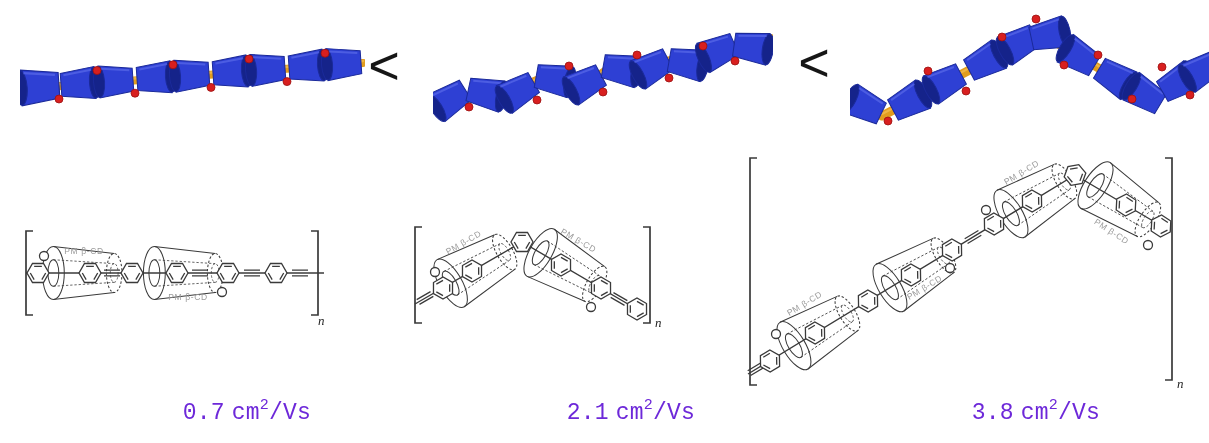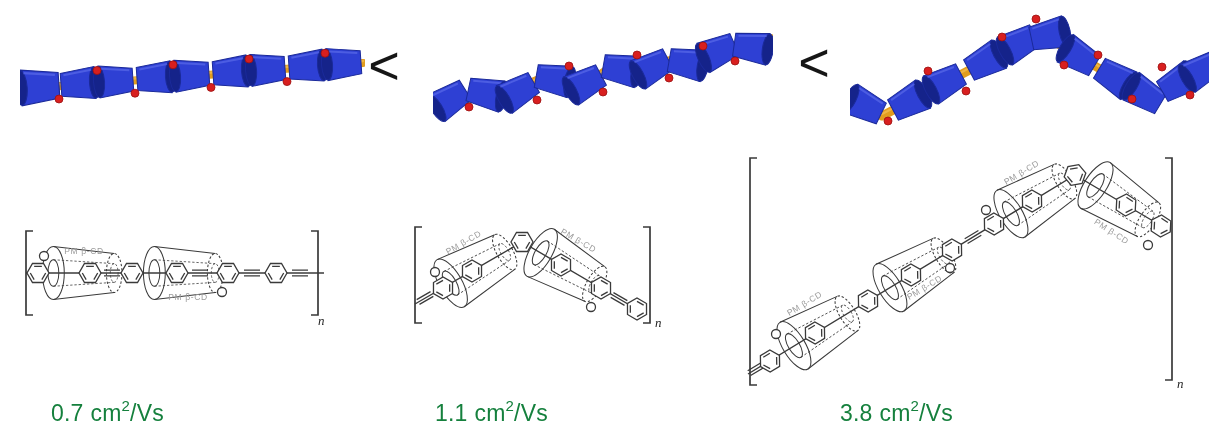--- a/index.html
+++ b/index.html
@@ -7,22 +7,22 @@
     position:relative;width:1209px;height:443px;background:#ffffff;overflow:hidden;
     font-family:"Liberation Sans", sans-serif;
   }
   .m-svg{position:absolute;}
   .lt{
     position:absolute;display:flex;align-items:center;justify-content:center;
     font-size:54px;font-weight:400;color:#161616;line-height:1;
     font-family:"Liberation Sans", sans-serif;
   }
   .mob{
-    position:absolute;width:260px;top:398px;text-align:left;
-    font-size:23px;color:#15803d;letter-spacing:0.2px;
+    position:absolute;width:260px;top:398px;text-align:right;
+    font-size:23px;color:#6d28d9;letter-spacing:0.2px;font-family:Liberation Mono, monospace;
   }
   .mob sup{font-size:15px;position:relative;top:-1px;}
   .mob .ub{margin-left:0.30em;}
   text.cdlbl{font-size:8.5px;fill:#9b9b9b;letter-spacing:0.6px;font-family:"Liberation Sans",sans-serif;}
   text.nsub{font-size:13px;font-style:italic;fill:#1c1c1c;font-family:"Liberation Serif",serif;}
 </style>
 </head>
 <body>
 
 <div class="canvas">
@@ -248,20 +248,20 @@
     <text class="cdlbl" x="0" y="0" text-anchor="middle" transform="translate(283,27) rotate(-31)">PM β-CD</text>
     <text class="cdlbl" x="0" y="0" text-anchor="middle" transform="translate(370,86) rotate(33)">PM β-CD</text>
     <text class="nsub" x="437" y="240">n</text>
   </svg>
 
   <div class="mob" style="left:51px">
     <span>0.7</span><span class="ub">cm</span><sup>2</sup><span>/Vs</span>
   </div>
 
   <div class="mob" style="left:435px">
-    <span>1.1</span><span class="ub">cm</span><sup>2</sup><span>/Vs</span>
+    <span>2.1</span><span class="ub">cm</span><sup>2</sup><span>/Vs</span>
   </div>
 
   <div class="mob" style="left:840px">
     <span>3.8</span><span class="ub">cm</span><sup>2</sup><span>/Vs</span>
   </div>
 
 </div>
 
 </body></html>

